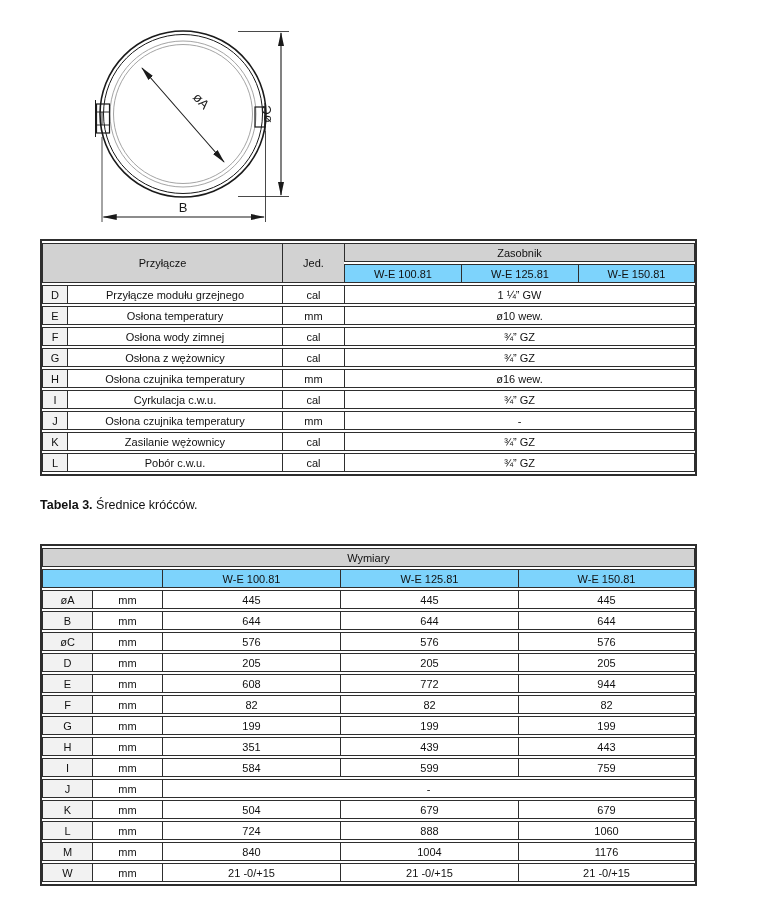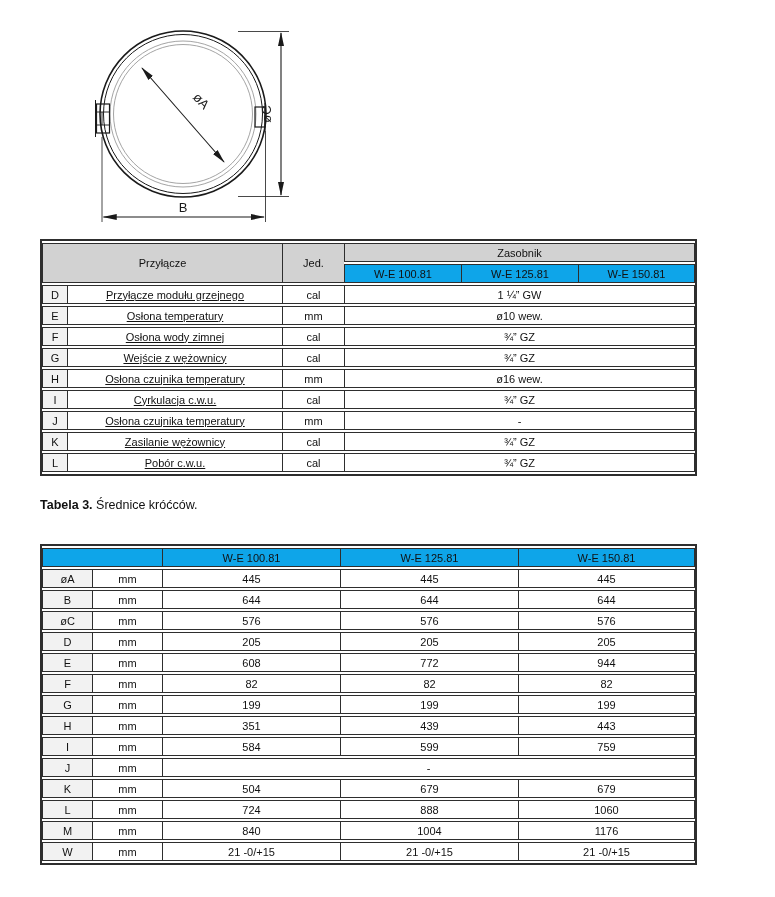--- a/index.html
+++ b/index.html
@@ -20,23 +20,23 @@
   }
   #table1{top:239px;}
   #table2{top:544px;}
   table.doc th, table.doc td{
     border-top:1px solid #2e2e2e;border-bottom:1px solid #2e2e2e;border-left:1px solid #2e2e2e;
     font-size:11px;height:17px;padding:0 2px;text-align:center;vertical-align:middle;
     font-weight:normal;overflow:hidden;white-space:nowrap;
   }
   table.doc tr > *:last-child{border-right:1px solid #2e2e2e;}
   .hdark{background:#d2d2d2;font-weight:bold;font-size:12px;margin-left:40px;}
-  .hlight{background:#0ea5e9;font-weight:bold;}
+  .hlight{background:#7dd3fc;font-weight:bold;}
   .key{background:#f2f2f2;font-weight:bold;}
-  td.desc{text-align:left;padding-left:8px;text-decoration:underline;}
+  td.desc{text-align:left;padding-left:8px;}
 
   
   #caption{position:absolute;left:40px;top:485px;font-size:12.5px;}
   #caption .b{font-weight:bold;text-align:right;}
 </style>
 </head>
 <body>
 
 <svg id="drawing" viewBox="30 14 285 218" xmlns="http://www.w3.org/2000/svg">
   <defs>
@@ -118,21 +118,21 @@
         <td colspan="3">ø10 wew.</td>
       </tr>
       <tr>
         <th class="key">F</th>
         <td class="desc">Osłona wody zimnej</td>
         <td>cal</td>
         <td colspan="3">¾” GZ</td>
       </tr>
       <tr>
         <th class="key">G</th>
-        <td class="desc">Wejście z wężownicy</td>
+        <td class="desc">Osłona z wężownicy</td>
         <td>cal</td>
         <td colspan="3">¾” GZ</td>
       </tr>
       <tr>
         <th class="key">H</th>
         <td class="desc">Osłona czujnika temperatury</td>
         <td>mm</td>
         <td colspan="3">ø16 wew.</td>
       </tr>
       <tr>
@@ -167,20 +167,23 @@
 <table id="table2" class="doc">
   <colgroup>
     <col style="width:50px">
       <col style="width:70px">
     <col style="width:178px">
       <col style="width:178px">
       <col style="width:177px">
   </colgroup>
   <tbody id="t2body">
       <tr>
+        <th class="hdark" colspan="5">Wymiary</th>
+      </tr>
+      <tr>
         <th class="hlight" colspan="2"></th>
         <th class="hlight">W-E 100.81</th>
         <th class="hlight">W-E 125.81</th>
         <th class="hlight">W-E 150.81</th>
       </tr>
       <tr>
         <th class="key">øA</th>
         <td>mm</td>
         <td>445</td>
         <td>445</td>

